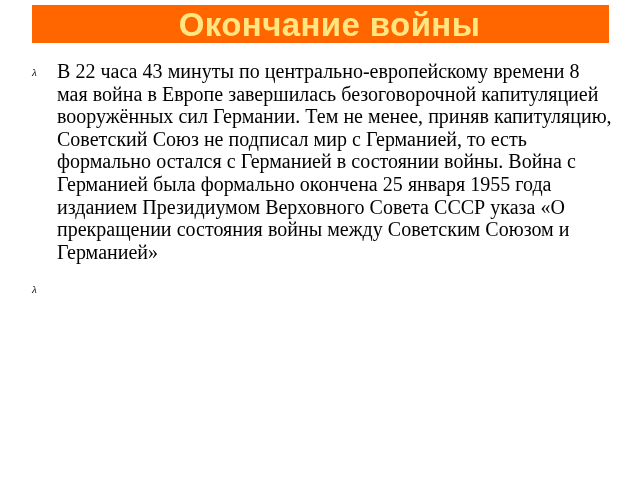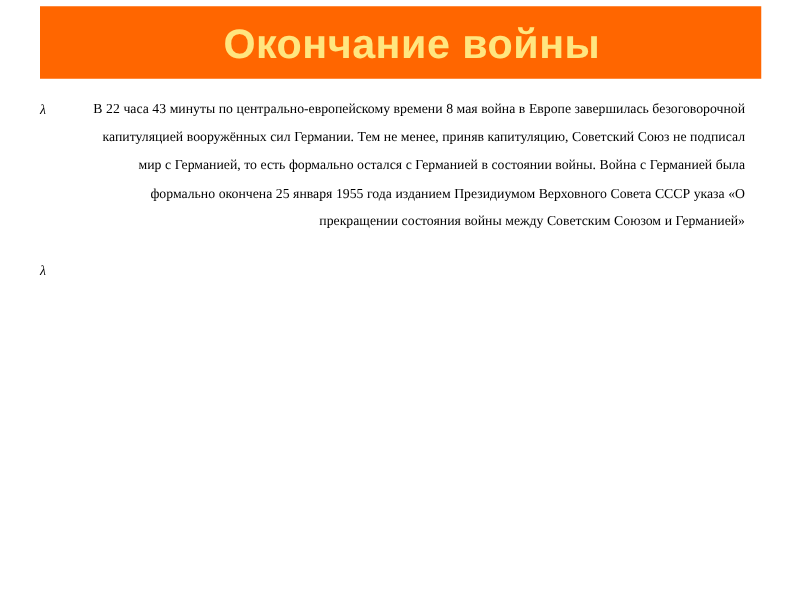--- a/index.html
+++ b/index.html
@@ -22,21 +22,21 @@
     background: #ffffff;
     box-sizing: border-box;
   }
 
   
   #title-banner {
     position: absolute;
     left: 32px;
     top: 5px;
     width: 577px;
-    height: 58px;
+    height: 38px;
     background: #ff6600;
     display: flex;
     align-items: center;
     justify-content: center;
     box-sizing: border-box;
   }
 
   #title-text {
     font-family: "Liberation Sans", "DejaVu Sans", sans-serif;
     font-weight: bold;
@@ -71,26 +71,26 @@
     font-family: "Liberation Serif", "DejaVu Serif", serif;
     font-size: 11px;
     line-height: 20px;
     color: #000000;
     text-align: left;
     font-style: italic;
   }
 
   .bullet-text {
     font-family: "Liberation Serif", "DejaVu Serif", serif;
-    font-size: 11px;
+    font-size: 20px;
     line-height: 22.6px;
     color: #000000;
-    text-align: right;
+    text-align: left;
     text-indent: 0;
-    margin: 16px;
+    margin: 0;
     word-spacing: 0.1px;
   }
 </style>
 </head>
 <body>
 
 <div id="slide">
 
   <div id="title-banner">
     <span id="title-text">Окончание войны</span>

